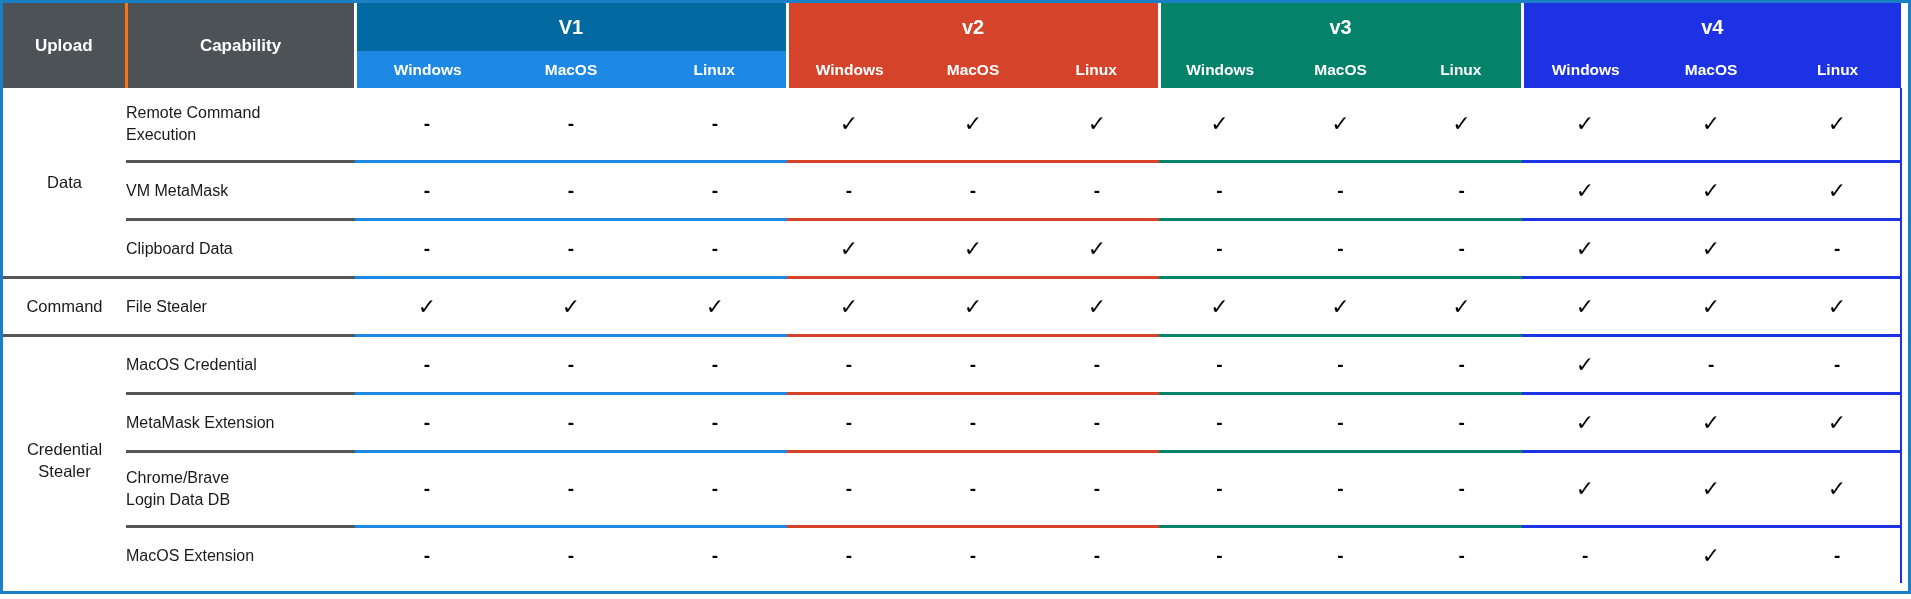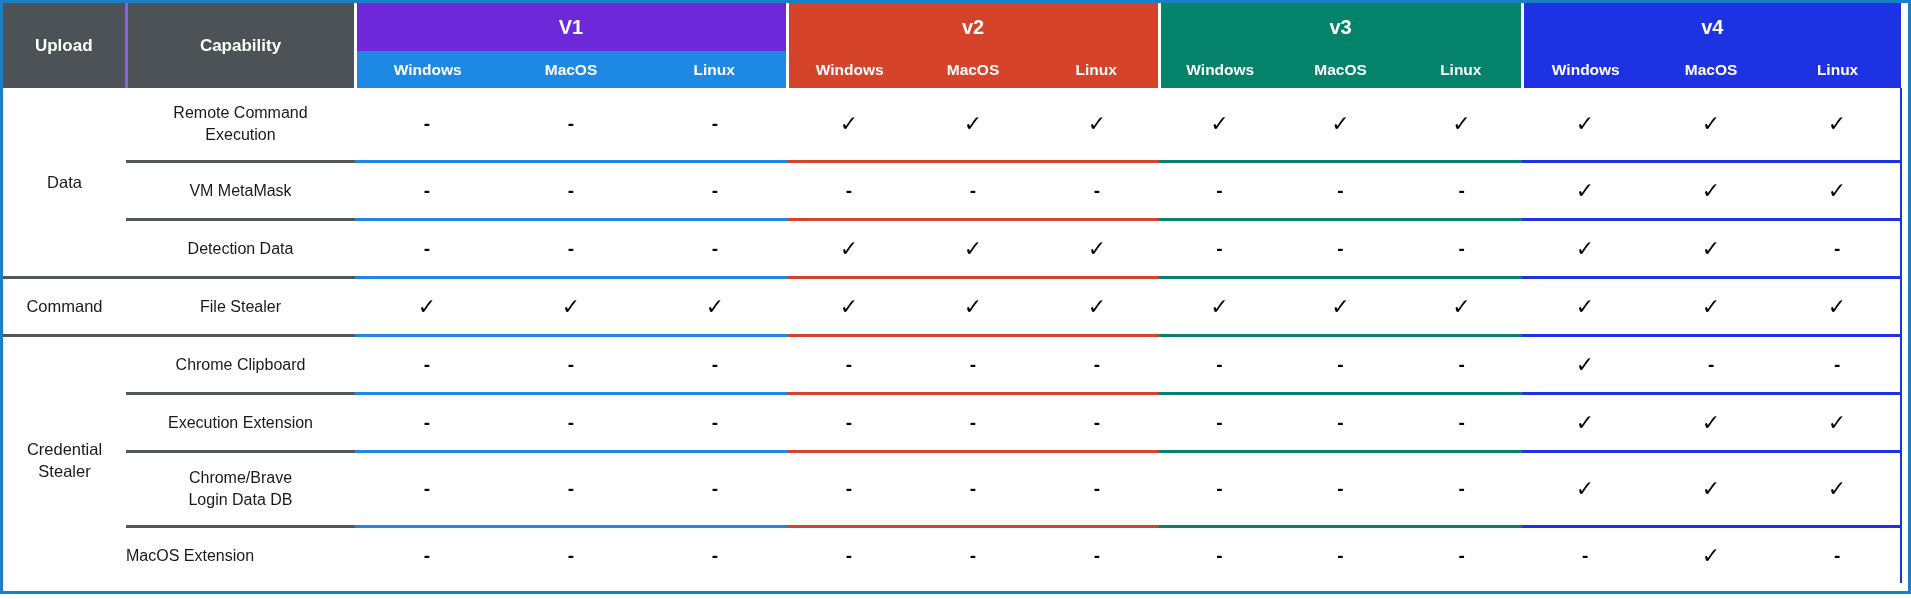--- a/index.html
+++ b/index.html
@@ -36,21 +36,21 @@
   thead th {
     color: #ffffff;
     font-weight: 700;
     text-align: center;
   }
   .corner {
     background: var(--header-bg, #4d5257);
     font-size: 17px;
     height: 85px;
   }
-  .corner.cap-corner { border-left: 3px solid #8b5cf6; }
+  .corner.cap-corner { border-left: 3px solid #f97316; }
   tr.ver-row { height: 48px; }
   tr.os-row  { height: 37px; }
   th.ver { font-size: 20px; }
   th.os  { font-size: 15.5px; }
   .group-start { border-left: 3px solid #ffffff; }
   
   tbody td { background: #ffffff; }
   tr.r-tall  td { height: 72px; }
   tr.r-short td { height: 55px; }
   td.module {
@@ -61,21 +61,21 @@
   }
   td.module.sec-end { border-bottom: 3px solid var(--line, #53575a); }
   td.capability {
     text-align: left;
     padding-left: 15px;
     font-size: 16px;
     color: #1a1a1a;
     white-space: pre-line;
     line-height: 1.35;
   }
-  td.capability.cap-line { border-bottom: 3px solid var(--line, #53575a); text-align: center; }
+  td.capability.cap-line { border-bottom: 3px solid var(--line, #53575a); }
   td.val { text-align: center; color: #000000; }
   td.val.check { font-style: italic; font-weight: 700; font-size: 22px; }
   td.val.dash  { font-weight: 700; font-size: 19px; letter-spacing: 0; }
   td.v4-edge { border-right: 2px solid var(--v4, #1d32e2); }
 </style>
 </head>
 <body>
 
 <div class="page">
   <div class="frame">
@@ -94,21 +94,21 @@
           <col style="width:121px">
         <col style="width:126px">
           <col style="width:126px">
           <col style="width:127px">
       </colgroup>
       <thead>
         <tr class="ver-row" id="header-row-1">
           <th class="corner" rowspan="2">Upload</th>
           <th class="corner cap-corner" rowspan="2">Capability</th>
 
-        <th class="ver group-start" colspan="3" style="background: #6d28d9;">V1</th>
+        <th class="ver group-start" colspan="3" style="background: #0369a1;">V1</th>
             <th class="ver group-start" colspan="3" style="background: rgb(213, 67, 43);">v2</th>
             <th class="ver group-start" colspan="3" style="background: rgb(4, 130, 106);">v3</th>
             <th class="ver group-start" colspan="3" style="background: rgb(29, 50, 226);">v4</th>
           </tr>
         <tr class="os-row" id="header-row-2">
 
         <th class="os group-start" style="background: rgb(30, 136, 229);">Windows</th>
             <th class="os" style="background: rgb(30, 136, 229);">MacOS</th>
             <th class="os" style="background: rgb(30, 136, 229);">Linux</th>
             <th class="os group-start" style="background: rgb(213, 67, 43);">Windows</th>
@@ -150,21 +150,21 @@
             <td class="val dash" style="border-bottom: 3px solid rgb(213, 67, 43);">-</td>
             <td class="val dash" style="border-bottom: 3px solid rgb(213, 67, 43);">-</td>
             <td class="val dash" style="border-bottom: 3px solid rgb(4, 130, 106);">-</td>
             <td class="val dash" style="border-bottom: 3px solid rgb(4, 130, 106);">-</td>
             <td class="val dash" style="border-bottom: 3px solid rgb(4, 130, 106);">-</td>
             <td class="val check" style="border-bottom: 3px solid rgb(29, 50, 226);">✓</td>
             <td class="val check" style="border-bottom: 3px solid rgb(29, 50, 226);">✓</td>
             <td class="val check v4-edge" style="border-bottom: 3px solid rgb(29, 50, 226);">✓</td>
           </tr>
           <tr class="r-short">
-            <td class="capability cap-line">Detection Data</td>
+            <td class="capability cap-line">Clipboard Data</td>
             <td class="val dash" style="border-bottom: 3px solid rgb(30, 136, 229);">-</td>
             <td class="val dash" style="border-bottom: 3px solid rgb(30, 136, 229);">-</td>
             <td class="val dash" style="border-bottom: 3px solid rgb(30, 136, 229);">-</td>
             <td class="val check" style="border-bottom: 3px solid rgb(213, 67, 43);">✓</td>
             <td class="val check" style="border-bottom: 3px solid rgb(213, 67, 43);">✓</td>
             <td class="val check" style="border-bottom: 3px solid rgb(213, 67, 43);">✓</td>
             <td class="val dash" style="border-bottom: 3px solid rgb(4, 130, 106);">-</td>
             <td class="val dash" style="border-bottom: 3px solid rgb(4, 130, 106);">-</td>
             <td class="val dash" style="border-bottom: 3px solid rgb(4, 130, 106);">-</td>
             <td class="val check" style="border-bottom: 3px solid rgb(29, 50, 226);">✓</td>
@@ -183,36 +183,36 @@
             <td class="val check" style="border-bottom: 3px solid rgb(4, 130, 106);">✓</td>
             <td class="val check" style="border-bottom: 3px solid rgb(4, 130, 106);">✓</td>
             <td class="val check" style="border-bottom: 3px solid rgb(4, 130, 106);">✓</td>
             <td class="val check" style="border-bottom: 3px solid rgb(29, 50, 226);">✓</td>
             <td class="val check" style="border-bottom: 3px solid rgb(29, 50, 226);">✓</td>
             <td class="val check v4-edge" style="border-bottom: 3px solid rgb(29, 50, 226);">✓</td>
           </tr>
           <tr class="r-short">
             <td class="module" rowspan="4">Credential
 Stealer</td>
-            <td class="capability cap-line">Chrome Clipboard</td>
+            <td class="capability cap-line">MacOS Credential</td>
             <td class="val dash" style="border-bottom: 3px solid rgb(30, 136, 229);">-</td>
             <td class="val dash" style="border-bottom: 3px solid rgb(30, 136, 229);">-</td>
             <td class="val dash" style="border-bottom: 3px solid rgb(30, 136, 229);">-</td>
             <td class="val dash" style="border-bottom: 3px solid rgb(213, 67, 43);">-</td>
             <td class="val dash" style="border-bottom: 3px solid rgb(213, 67, 43);">-</td>
             <td class="val dash" style="border-bottom: 3px solid rgb(213, 67, 43);">-</td>
             <td class="val dash" style="border-bottom: 3px solid rgb(4, 130, 106);">-</td>
             <td class="val dash" style="border-bottom: 3px solid rgb(4, 130, 106);">-</td>
             <td class="val dash" style="border-bottom: 3px solid rgb(4, 130, 106);">-</td>
             <td class="val check" style="border-bottom: 3px solid rgb(29, 50, 226);">✓</td>
             <td class="val dash" style="border-bottom: 3px solid rgb(29, 50, 226);">-</td>
             <td class="val dash v4-edge" style="border-bottom: 3px solid rgb(29, 50, 226);">-</td>
           </tr>
           <tr class="r-short">
-            <td class="capability cap-line">Execution Extension</td>
+            <td class="capability cap-line">MetaMask Extension</td>
             <td class="val dash" style="border-bottom: 3px solid rgb(30, 136, 229);">-</td>
             <td class="val dash" style="border-bottom: 3px solid rgb(30, 136, 229);">-</td>
             <td class="val dash" style="border-bottom: 3px solid rgb(30, 136, 229);">-</td>
             <td class="val dash" style="border-bottom: 3px solid rgb(213, 67, 43);">-</td>
             <td class="val dash" style="border-bottom: 3px solid rgb(213, 67, 43);">-</td>
             <td class="val dash" style="border-bottom: 3px solid rgb(213, 67, 43);">-</td>
             <td class="val dash" style="border-bottom: 3px solid rgb(4, 130, 106);">-</td>
             <td class="val dash" style="border-bottom: 3px solid rgb(4, 130, 106);">-</td>
             <td class="val dash" style="border-bottom: 3px solid rgb(4, 130, 106);">-</td>
             <td class="val check" style="border-bottom: 3px solid rgb(29, 50, 226);">✓</td>

